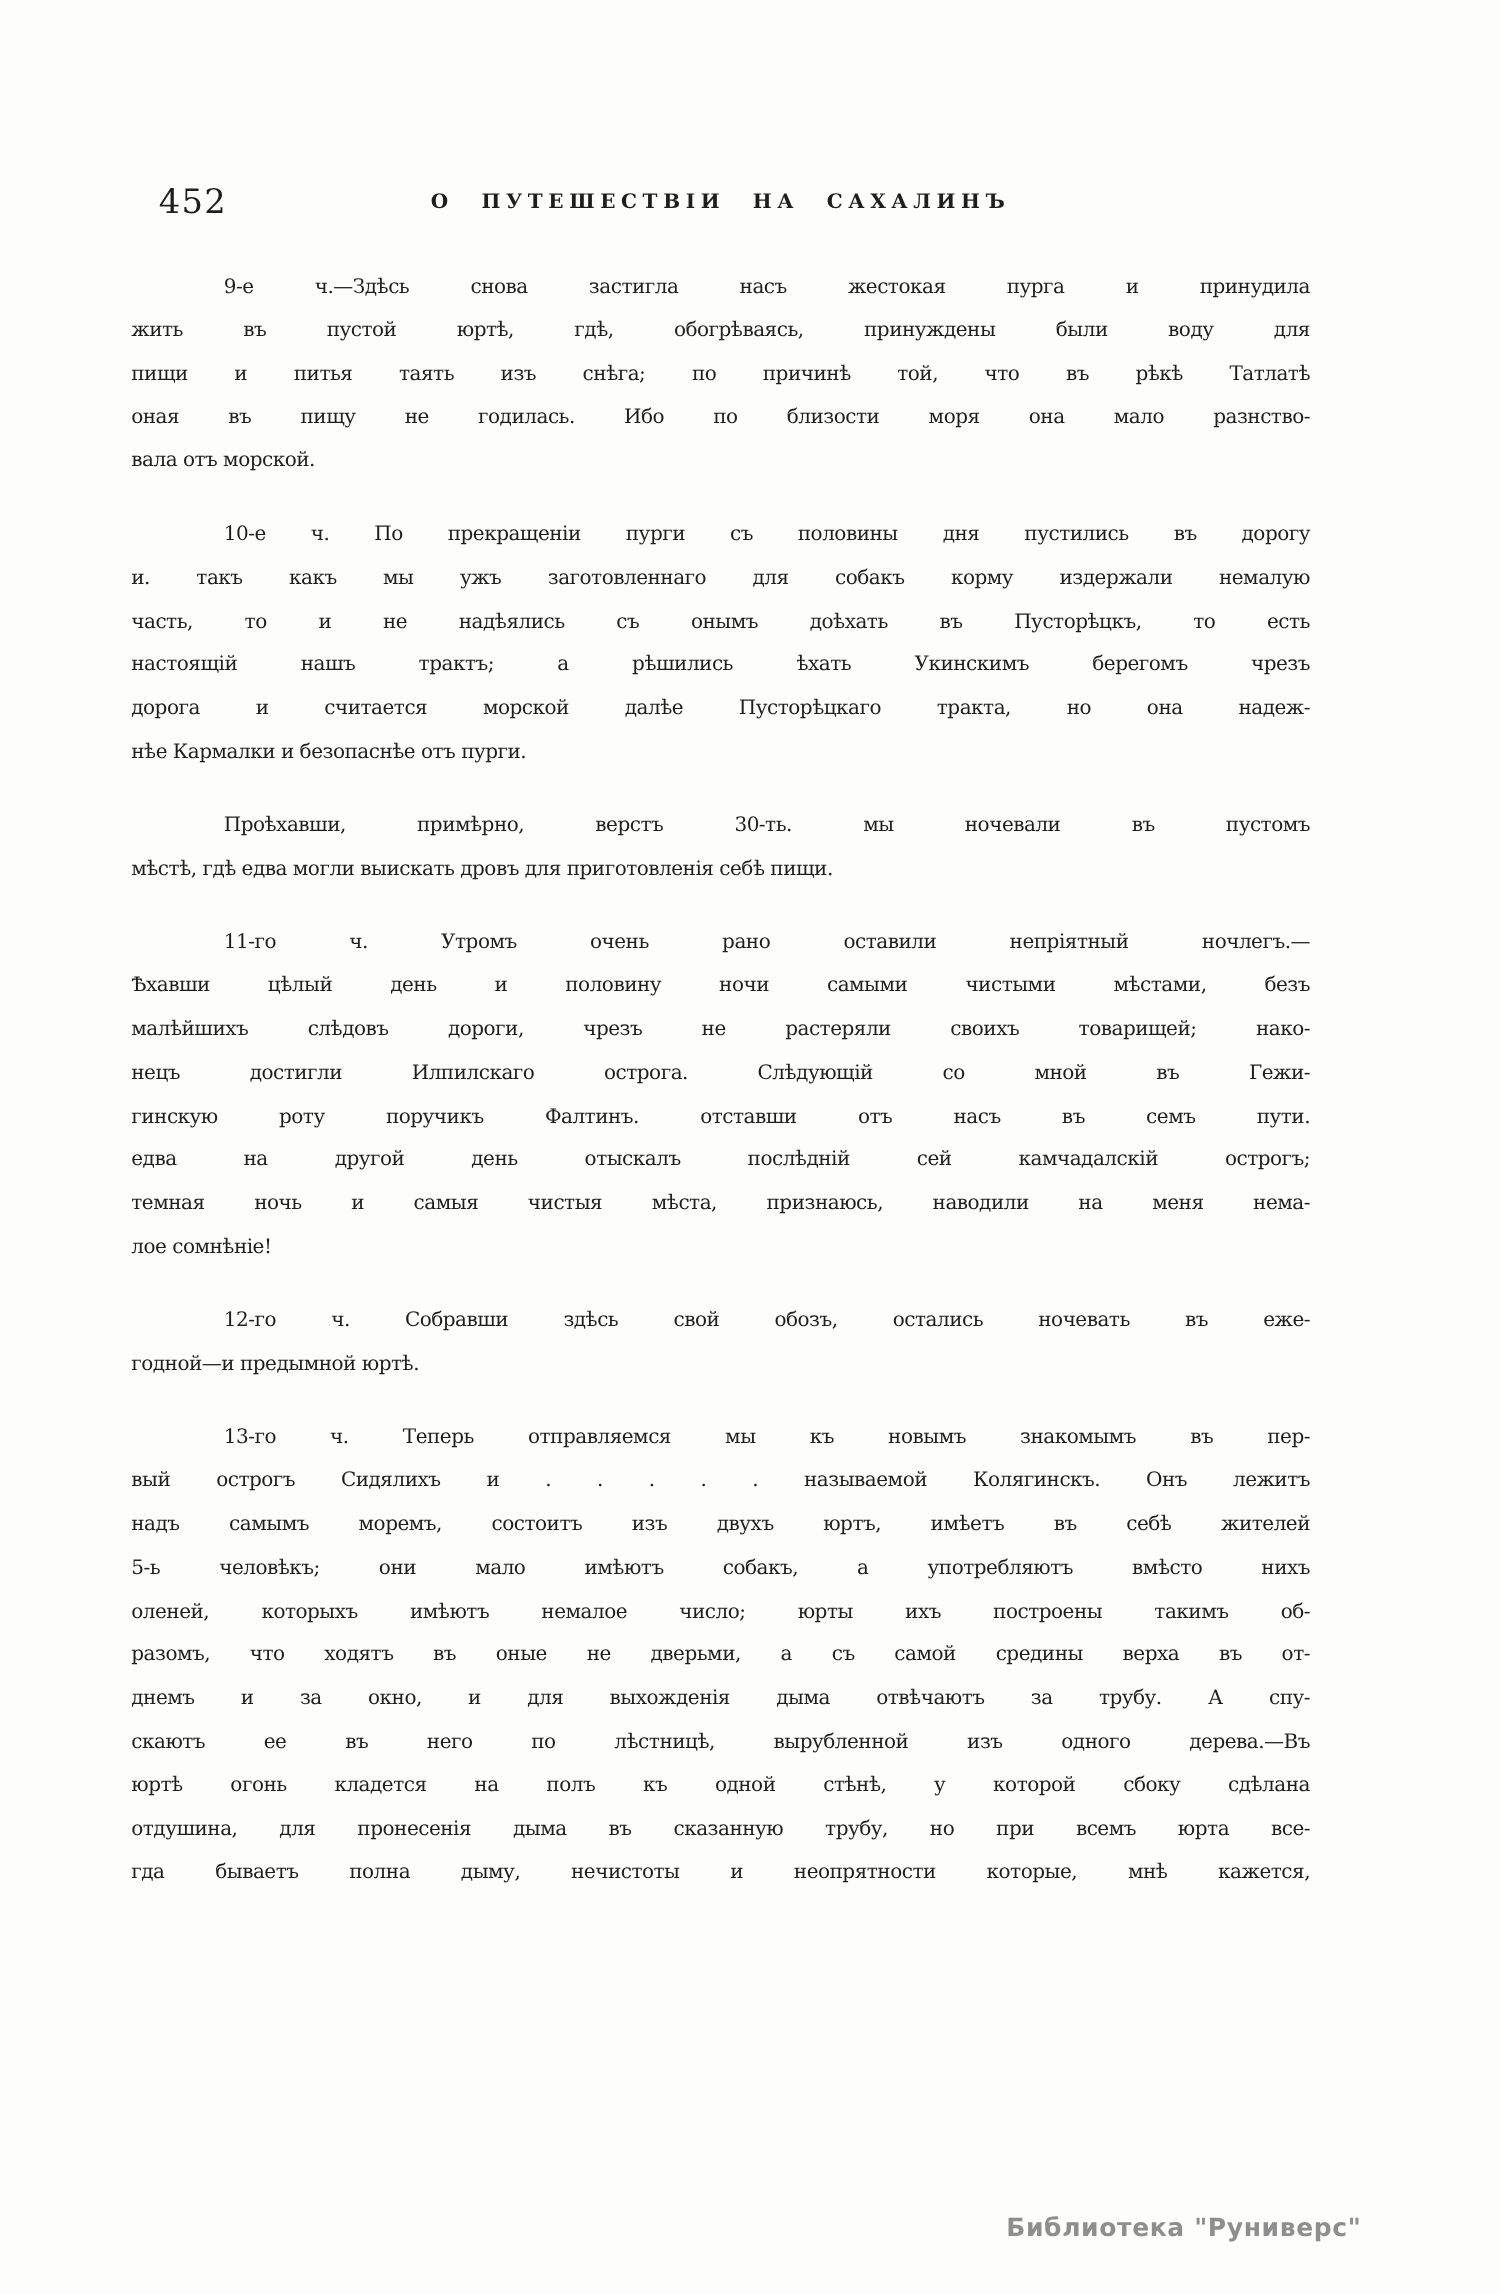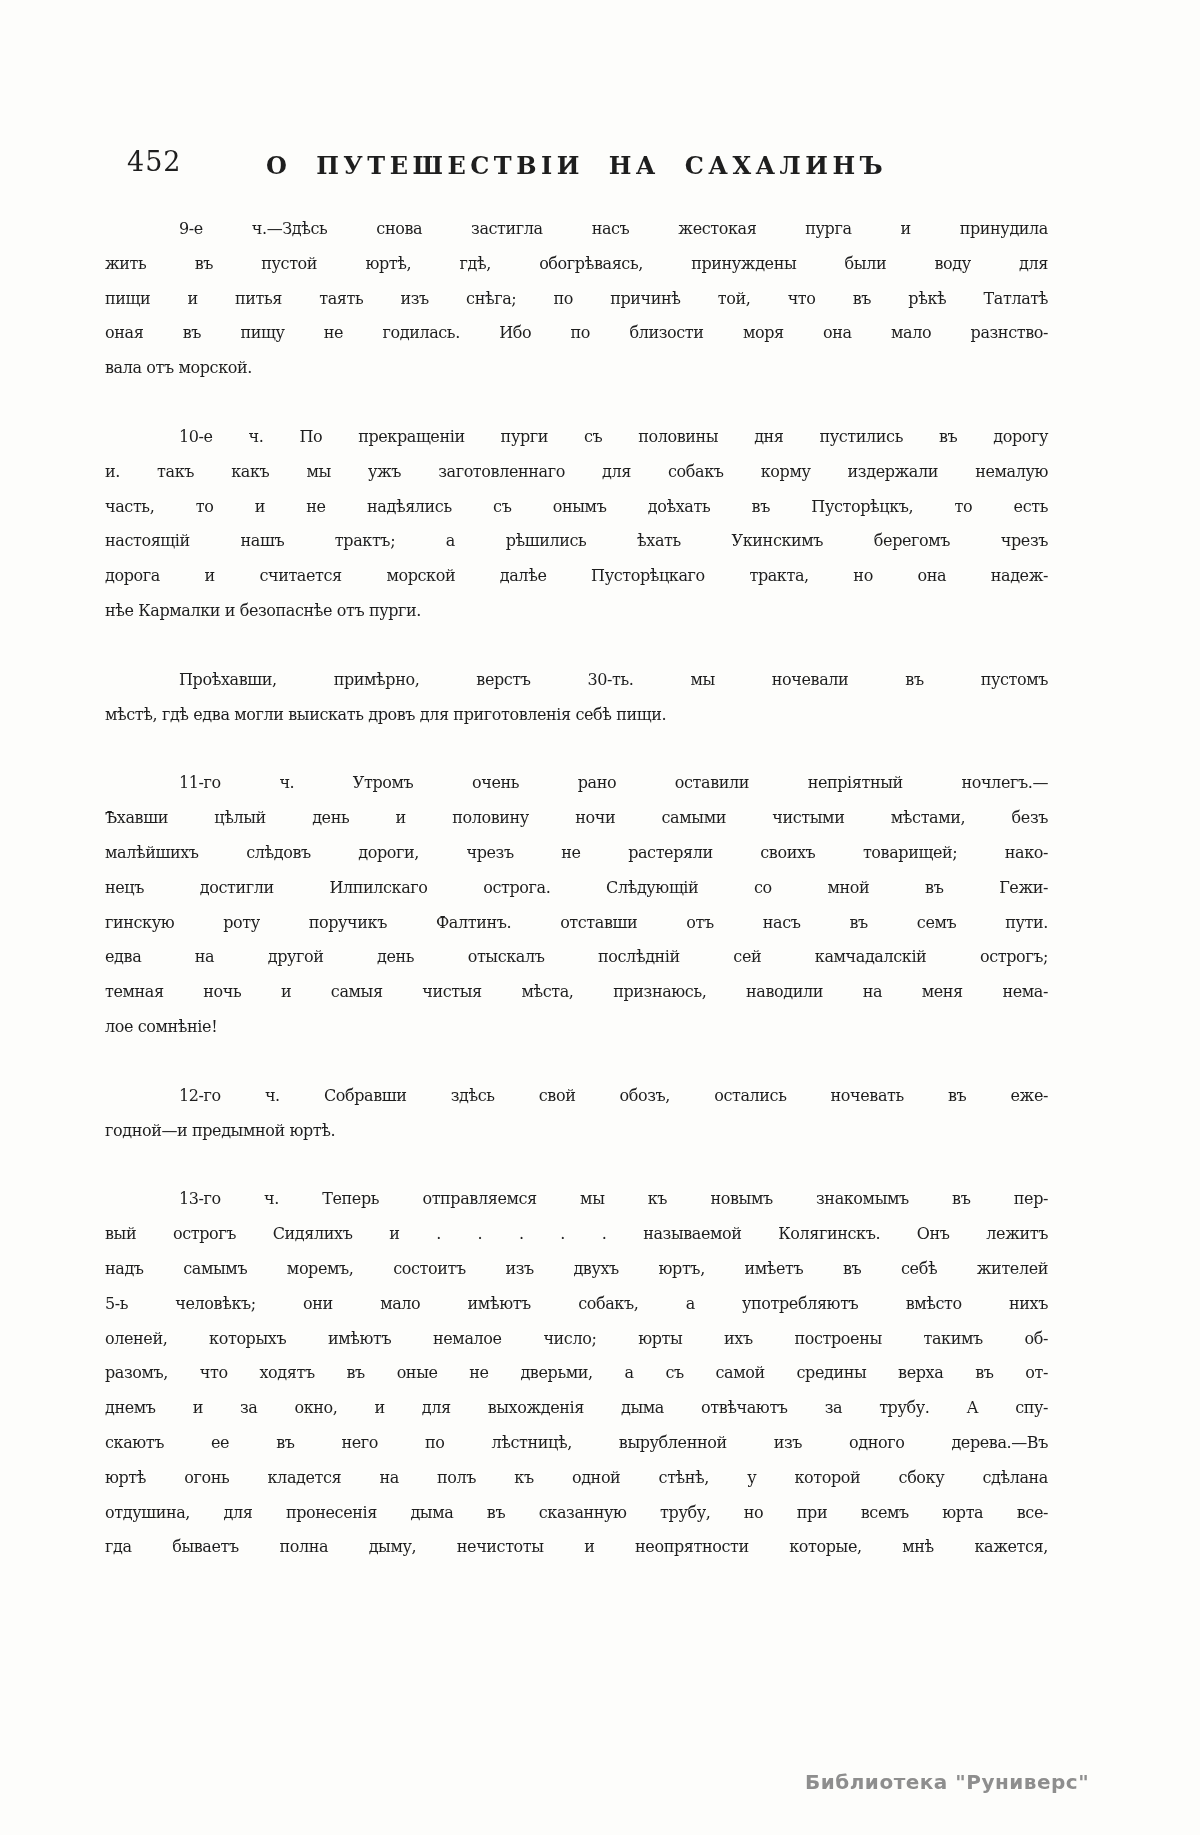--- a/index.html
+++ b/index.html
@@ -16,29 +16,29 @@
   .pagehead {
     position:absolute; top:146px; left:105px; width:943px; height:34px;
   }
   .pageno {
     position:absolute; left:22px; top:0;
     font-size:27px; font-weight:400; letter-spacing:1px;
   }
   .runhead {
     position:absolute; left:0; right:0; top:5px;
     text-align:center;
-    font-size:24px; font-weight:700;
+    font-size:16px; font-weight:700;
     letter-spacing:4.5px; word-spacing:12px;
   }
 
   .body {
     position:absolute; top:212px; left:105px; width:943px;
     font-size:16px; line-height:34.8px; letter-spacing:-0.4px;
   }
-  .para + .para { margin-top:34px; }
+  .para + .para { margin-top:24px; }
   .line {
     text-align:justify;
     text-align-last:justify;
   }
   .line.indent { text-indent:74px; }
   .line.left { text-align-last:left; }
 
   .watermark {
     position:absolute; left:805px; top:1770px;
     font-family:"DejaVu Sans", sans-serif;

